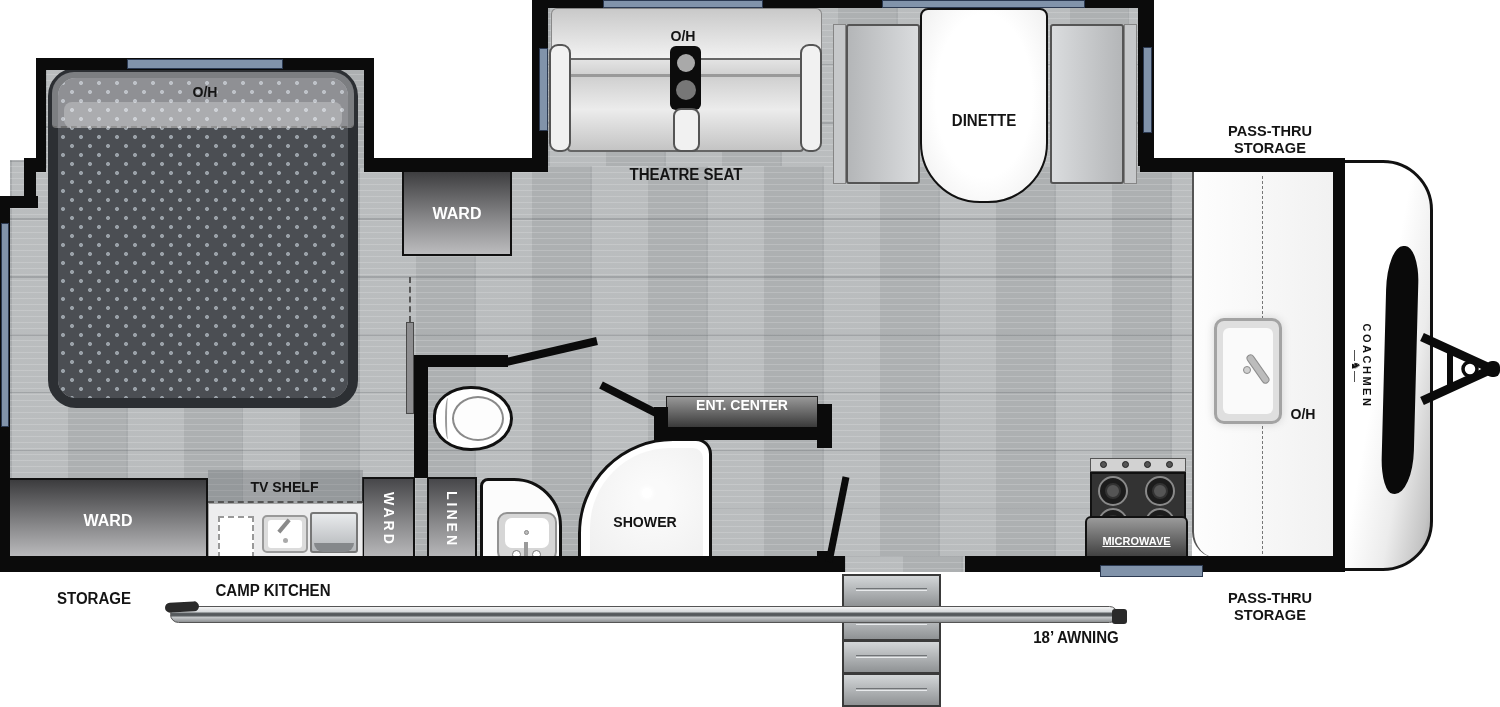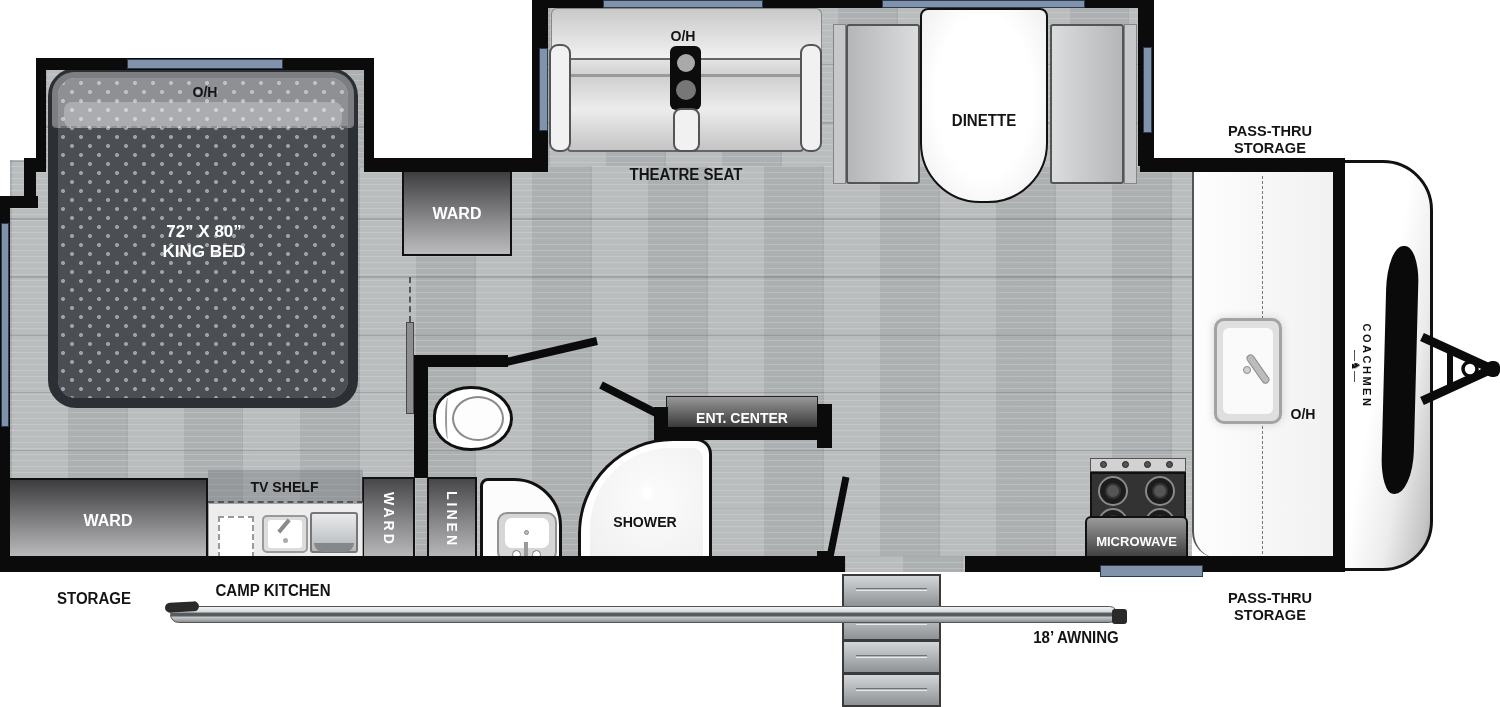--- a/index.html
+++ b/index.html
@@ -54,24 +54,20 @@
     <line x1="2" y1="71" x2="72" y2="39" stroke="#0b0b0b" stroke-width="9"></line>
     <line x1="30" y1="20" x2="30" y2="58" stroke="#0b0b0b" stroke-width="6"></line>
     <circle cx="50" cy="39" r="7" fill="#fff" stroke="#0b0b0b" stroke-width="3.5"></circle>
     <rect x="66" y="31" width="14" height="16" rx="6" fill="#0b0b0b"></rect>
   </svg>
 
   <div style="left:48px;top:68px;width:310px;height:340px;border:10px solid #2c2f33;border-radius:28px;background-color:#4b4e53;background-clip:padding-box;background-image:radial-gradient(circle at 5px 5px,#9aa1a8 1.7px,rgba(0,0,0,0) 2.3px),radial-gradient(circle at 14px 14px,#9aa1a8 1.7px,rgba(0,0,0,0) 2.3px);background-size:18px 18px;"></div>
   <div style="left:52px;top:72px;width:302px;height:56px;background:rgba(244,246,248,.40);border-radius:22px 22px 4px 4px;border-bottom:2px dashed #6e6e6e;"></div>
   <div style="left:64px;top:102px;width:278px;height:26px;background:rgba(255,255,255,.25);border-radius:8px;"></div>
   <div class="lbl" style="left:180px;top:83px;width:50px;font-size:15px;">O/H</div>
-  <div class="lblw" style="left:124px;top:222px;width:160px;font-size:17px;line-height:20px;">
-    <span style="position:static;">72” X 80”</span><br>
-    <span style="position:static;">KING BED</span>
-  </div>
   <div style="left:402px;top:170px;width:110px;height:86px;background:linear-gradient(180deg,#3e3e40 0%,#8c8c8e 60%,#bcbcbe 100%);border:2.5px solid #111;display:flex;align-items:center;justify-content:center;">
     <span class="lblw" style="position:static;">WARD</span>
   </div>
   <div style="left:409px;top:277px;width:2px;height:45px;border-left:2px dashed #555;"></div>
   <div style="left:406px;top:322px;width:8px;height:92px;background:#8e8e90;border:1px solid #4a4a4a;"></div>
 
   <div style="left:551px;top:8px;width:271px;height:55px;background:linear-gradient(180deg,#c9c9c9,#f4f4f4);border:1.5px solid #888;border-bottom:2px dashed #555;border-radius:6px;"></div>
   <div style="left:567px;top:58px;width:117px;height:94px;background:linear-gradient(180deg,#e3e3e3 0%,#cfcfcf 18%,#ececec 55%,#c4c4c4 100%);border:2px solid #666;border-radius:4px;"></div>
   <div style="left:687px;top:58px;width:117px;height:94px;background:linear-gradient(180deg,#e3e3e3 0%,#cfcfcf 18%,#ececec 55%,#c4c4c4 100%);border:2px solid #666;border-radius:4px;"></div>
   <div style="left:569px;top:74px;width:233px;height:3px;background:#9a9a9a;"></div>
@@ -108,21 +104,21 @@
   <div style="left:642px;top:488px;width:10px;height:10px;border-radius:50%;background:#fff;box-shadow:0 0 4px 2px rgba(255,255,255,.9);"></div>
   <div class="lbl" style="left:575px;top:513px;width:140px;font-size:15px;">SHOWER</div>
 
   <div class="cab-v" style="left:362px;top:477px;width:53px;height:85px;">
     <span>WARD</span>
   </div>
   <div class="cab-v" style="left:427px;top:477px;width:50px;height:85px;">
     <span>LINEN</span>
   </div>
 
-  <div style="left:666px;top:396px;width:152px;height:32px;background:linear-gradient(180deg,#989898,#3a3a3a);border:1px solid #222;display:flex;align-items:flex-end;justify-content:center;">
+  <div style="left:666px;top:396px;width:152px;height:32px;background:linear-gradient(180deg,#989898,#3a3a3a);border:1px solid #222;display:flex;align-items:flex-start;justify-content:center;">
     <span class="lblw" style="position:static;font-size:14px;">ENT. CENTER</span>
   </div>
 
   <div style="left:8px;top:478px;width:200px;height:84px;background:linear-gradient(180deg,#3c3c3e 0%,#8c8c8e 60%,#c0c0c2 100%);border:2.5px solid #111;display:flex;align-items:center;justify-content:center;">
     <span class="lblw" style="position:static;">WARD</span>
   </div>
   <div style="left:208px;top:470px;width:155px;height:33px;background:rgba(95,100,105,.30);border-bottom:2px dashed #555;"></div>
   <div class="lbl" style="left:212px;top:478px;width:145px;font-size:15px;">TV SHELF</div>
   <div style="left:208px;top:503px;width:155px;height:56px;background:#ededee;border:1px solid #a5a5a5;"></div>
   <div style="left:218px;top:516px;width:36px;height:42px;background:#fff;border:2px dashed #999;"></div>
@@ -145,21 +141,21 @@
   <div class="burner" style="left:1145px;top:476px;">
       <i></i>
     </div>
   <div class="burner" style="left:1098px;top:508px;">
       <i></i>
     </div>
   <div class="burner" style="left:1145px;top:508px;">
       <i></i>
     </div>
   <div style="left:1085px;top:516px;width:103px;height:50px;background:linear-gradient(180deg,#9a9a9a,#2f2f2f);border:2px solid #111;border-radius:6px 6px 2px 2px;display:flex;align-items:center;justify-content:center;">
-    <span class="lblw" style="position:static;font-size:13px;">MICROWAVE</span>
+    <span class="lblw" style="position:static;font-size:11px;text-decoration:underline;">MICROWAVE</span>
   </div>
   <div style="left:1214px;top:318px;width:68px;height:106px;background:#dfdfdf;border:3px solid #a3a3a3;border-radius:10px;box-shadow:0 0 10px rgba(0,0,0,.15);"></div>
   <div style="left:1223px;top:328px;width:50px;height:86px;background:#fafafa;border-radius:6px;"></div>
   <div style="left:1254px;top:352px;width:8px;height:34px;background:#bcbcbc;border:1px solid #8e8e8e;border-radius:5px;transform:rotate(-35deg);"></div>
   <div style="left:1243px;top:366px;width:8px;height:8px;border-radius:50%;background:#cfcfcf;border:1.5px solid #8a8a8a;"></div>
   <div class="lbl" style="left:1278px;top:405px;width:50px;font-size:15px;">O/H</div>
 
   <div class="wall" style="left:24px;top:158px;width:12px;height:50px;"></div>
   <div class="wall" style="left:0px;top:196px;width:38px;height:12px;"></div>
   <div class="wall" style="left:0px;top:196px;width:10px;height:376px;"></div>

